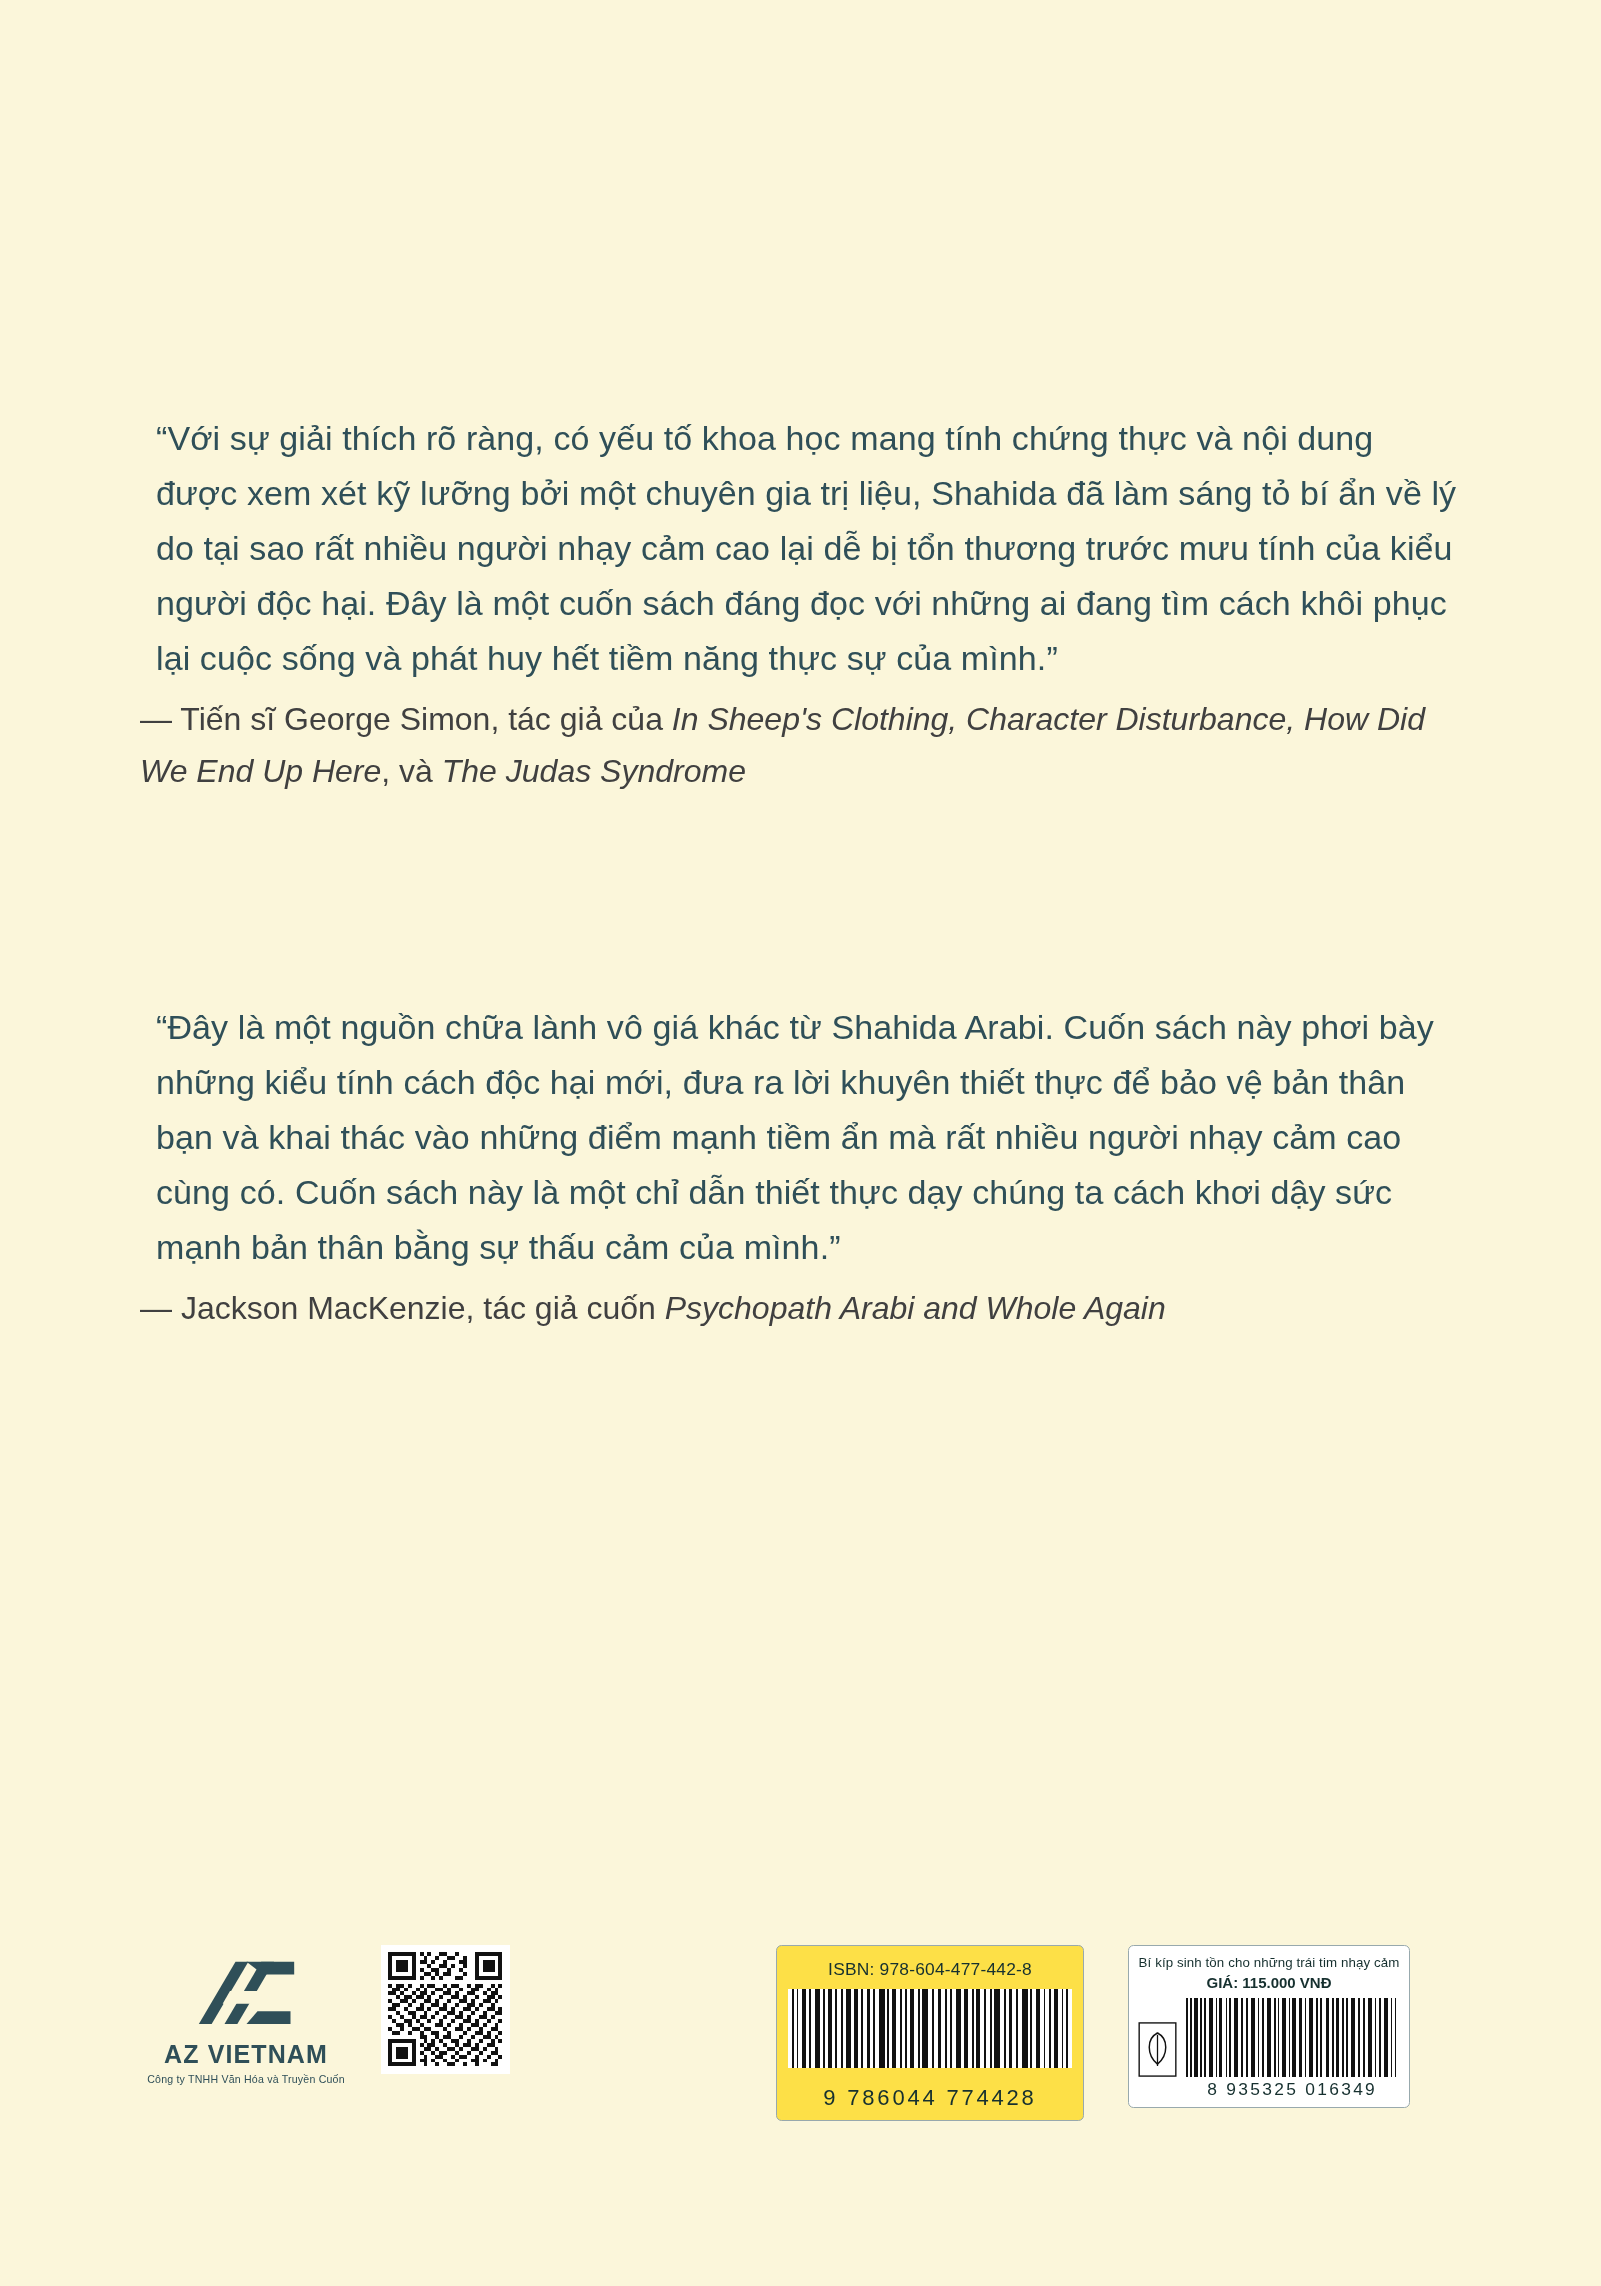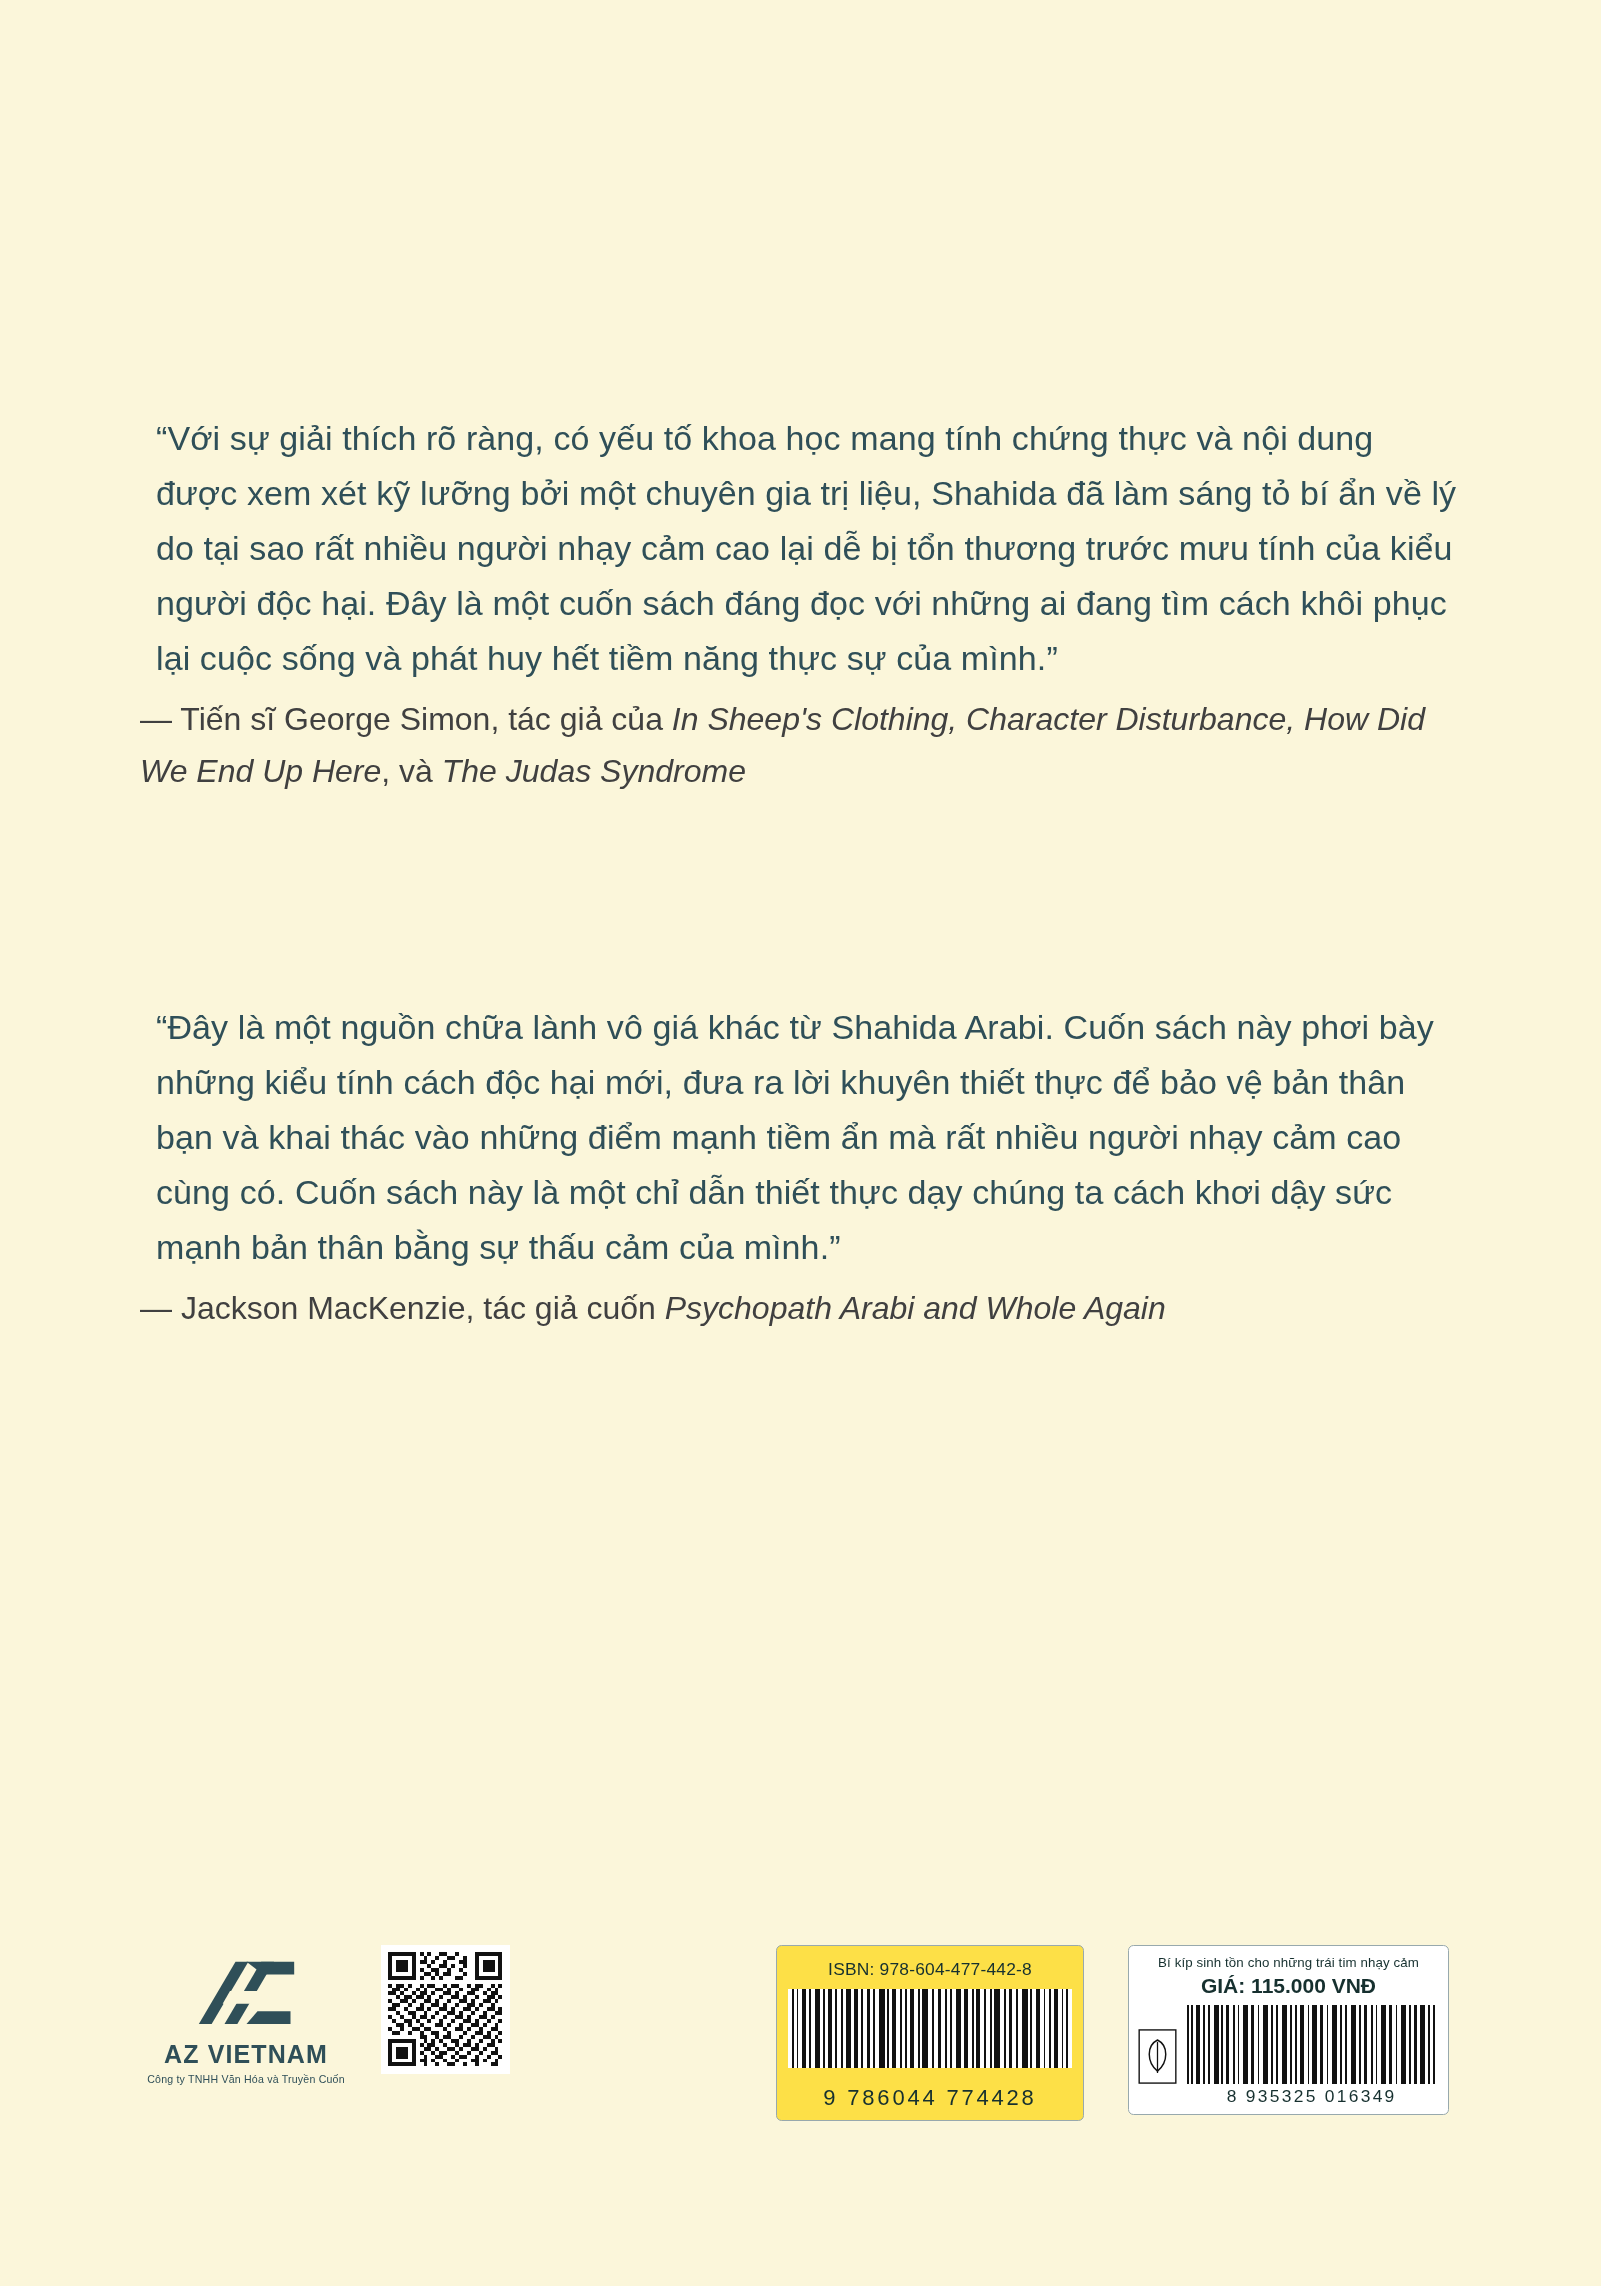--- a/index.html
+++ b/index.html
@@ -141,37 +141,37 @@
     font-size: 22px;
     letter-spacing: 2.8px;
     color: #16302f;
     margin-top: 17px;
   }
 
   .price-box {
     position: absolute;
     left: 1128px;
     top: 26px;
-    width: 321px;
+    width: 282px;
     background: #ffffff;
     border: 0.9px solid #98a9ad;
     border-radius: 5.5px;
     padding: 9.2px 9.2px 7.3px 9.2px;
     box-sizing: border-box;
     text-align: center;
   }
 
   .price-tagline {
     font-size: 13.3px;
     color: #16302f;
     letter-spacing: 0.1px;
   }
 
   .price-value {
-    font-size: 21px;
+    font-size: 15px;
     font-weight: bold;
     color: #16302f;
     margin-top: 3.7px;
     margin-bottom: 7.3px;
   }
 
   .price-row {
     display: flex;
     align-items: flex-end;
     gap: 7.3px;

